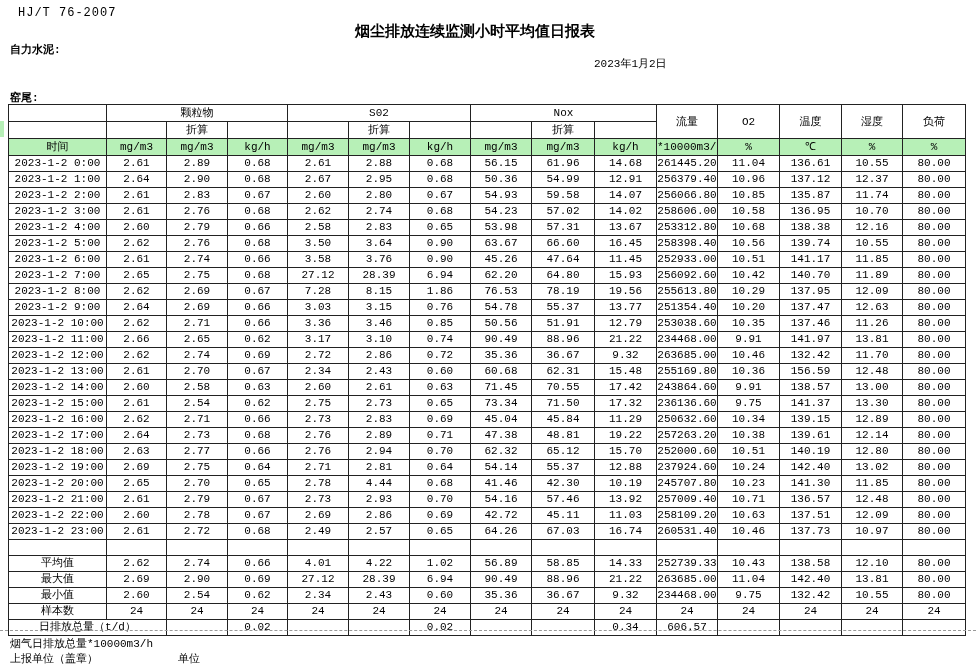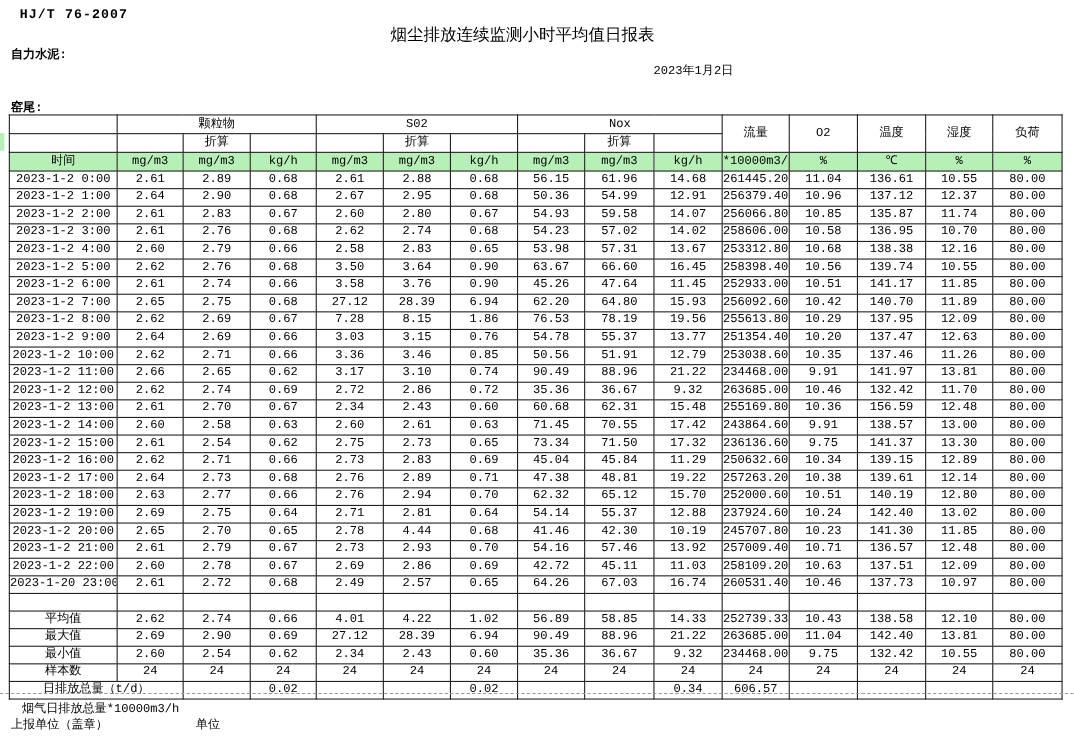--- a/index.html
+++ b/index.html
@@ -1,39 +1,39 @@
 <!DOCTYPE html>
 <html><head>
 <meta charset="utf-8">
 <style>
   html,body{margin:0;padding:0;}
   body{
     width:976px;height:671px;position:relative;background:#ffffff;color:#000;
     font-family:"Liberation Mono","DejaVu Sans Mono",monospace;
     overflow:hidden;
   }
-  .std-no{position:absolute;left:18px;top:6px;font-size:12px;font-weight:bold;letter-spacing:1px;}
-  .title{position:absolute;left:0;top:22px;width:950px;text-align:center;font-size:15px;font-weight:normal;}
+  .std-no{position:absolute;left:18px;top:6px;font-size:12px;font-weight:normal;letter-spacing:1px;}
+  .title{position:absolute;left:0;top:22px;width:950px;text-align:center;font-size:15px;font-weight:bold;}
   .company{position:absolute;left:10px;top:42px;font-size:11px;font-weight:bold;}
   .kiln{position:absolute;left:10px;top:63px;font-size:11px;font-weight:bold;margin-top:27px;}
   .date{position:absolute;left:594px;top:56px;font-size:11px;}
   .green-sliver{position:absolute;left:0;top:121px;width:4px;height:16px;background:#b7f0b7;}
   table.report{
     position:absolute;left:8px;top:104px;border-collapse:collapse;table-layout:fixed;width:958px;
   }
   table.report td{
     border:1px solid #222;font-size:11px;text-align:center;padding:0;
     height:15px;line-height:15px;overflow:hidden;white-space:nowrap;
   }
   table.report thead td{height:16px;line-height:16px;}
   td.units{background:#b7f0b7;}
   td.small{font-size:10px;}
   td.left{text-align:left;padding-left:2px;}
   .page-break{position:absolute;left:0;top:630px;width:976px;border-top:1px dashed #999;height:0;}
-  .flue{position:absolute;left:20px;top:636px;font-size:11px;}
+  .flue{position:absolute;left:10px;top:636px;font-size:11px;}
   .report-unit{position:absolute;left:10px;top:651px;font-size:11px;}
   .unit-label{position:absolute;left:178px;top:651px;font-size:11px;}
 </style>
 </head>
 <body>
 
 <div class="std-no">HJ/T 76-2007</div>
 <div class="title">烟尘排放连续监测小时平均值日报表</div>
 <div class="company">自力水泥:</div>
 <div class="kiln">窑尾:</div>
@@ -487,21 +487,21 @@
         <td>42.72</td>
         <td>45.11</td>
         <td>11.03</td>
         <td>258109.20</td>
         <td>10.63</td>
         <td>137.51</td>
         <td>12.09</td>
         <td>80.00</td>
       </tr>
       <tr>
-        <td>2023-1-20 23:00</td>
+        <td>2023-1-2 23:00</td>
         <td>2.61</td>
         <td>2.72</td>
         <td>0.68</td>
         <td>2.49</td>
         <td>2.57</td>
         <td>0.65</td>
         <td>64.26</td>
         <td>67.03</td>
         <td>16.74</td>
         <td>260531.40</td>

